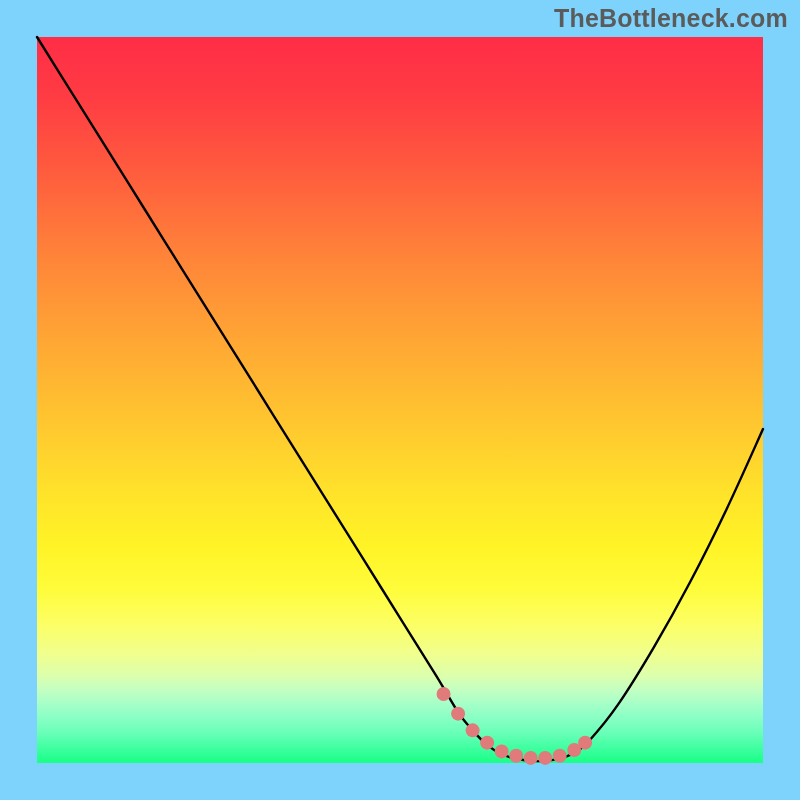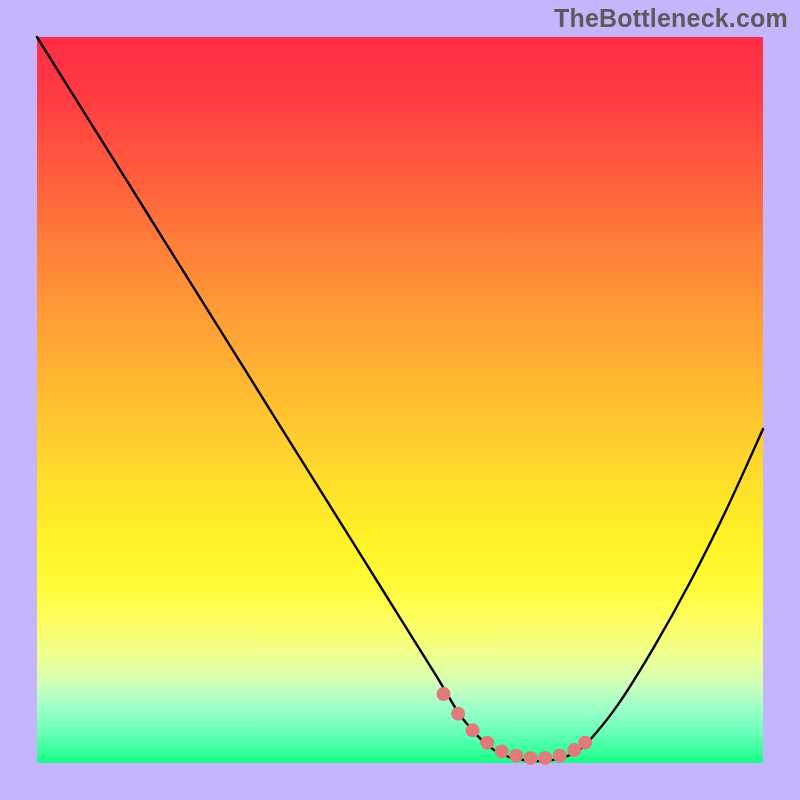--- a/index.html
+++ b/index.html
@@ -10,21 +10,21 @@
     background: #000;
     overflow: hidden;
     font-family: Arial, Helvetica, sans-serif;
   }
   .frame {
     position: absolute;
     top: 0;
     left: 0;
     width: 800px;
     height: 800px;
-    background: #c4b5fd;
+    background: #7dd3fc;
   }
   .watermark {
     position: absolute;
     top: 4px;
     right: 12px;
     color: #5b5b5b;
     font-size: 25px;
     font-weight: 600;
     letter-spacing: 0.2px;
     user-select: none;

